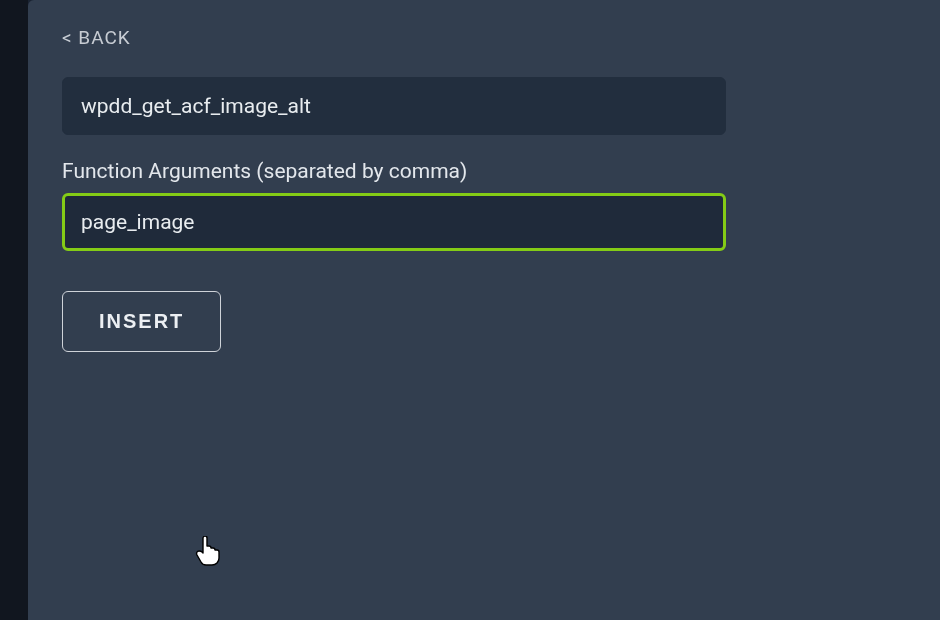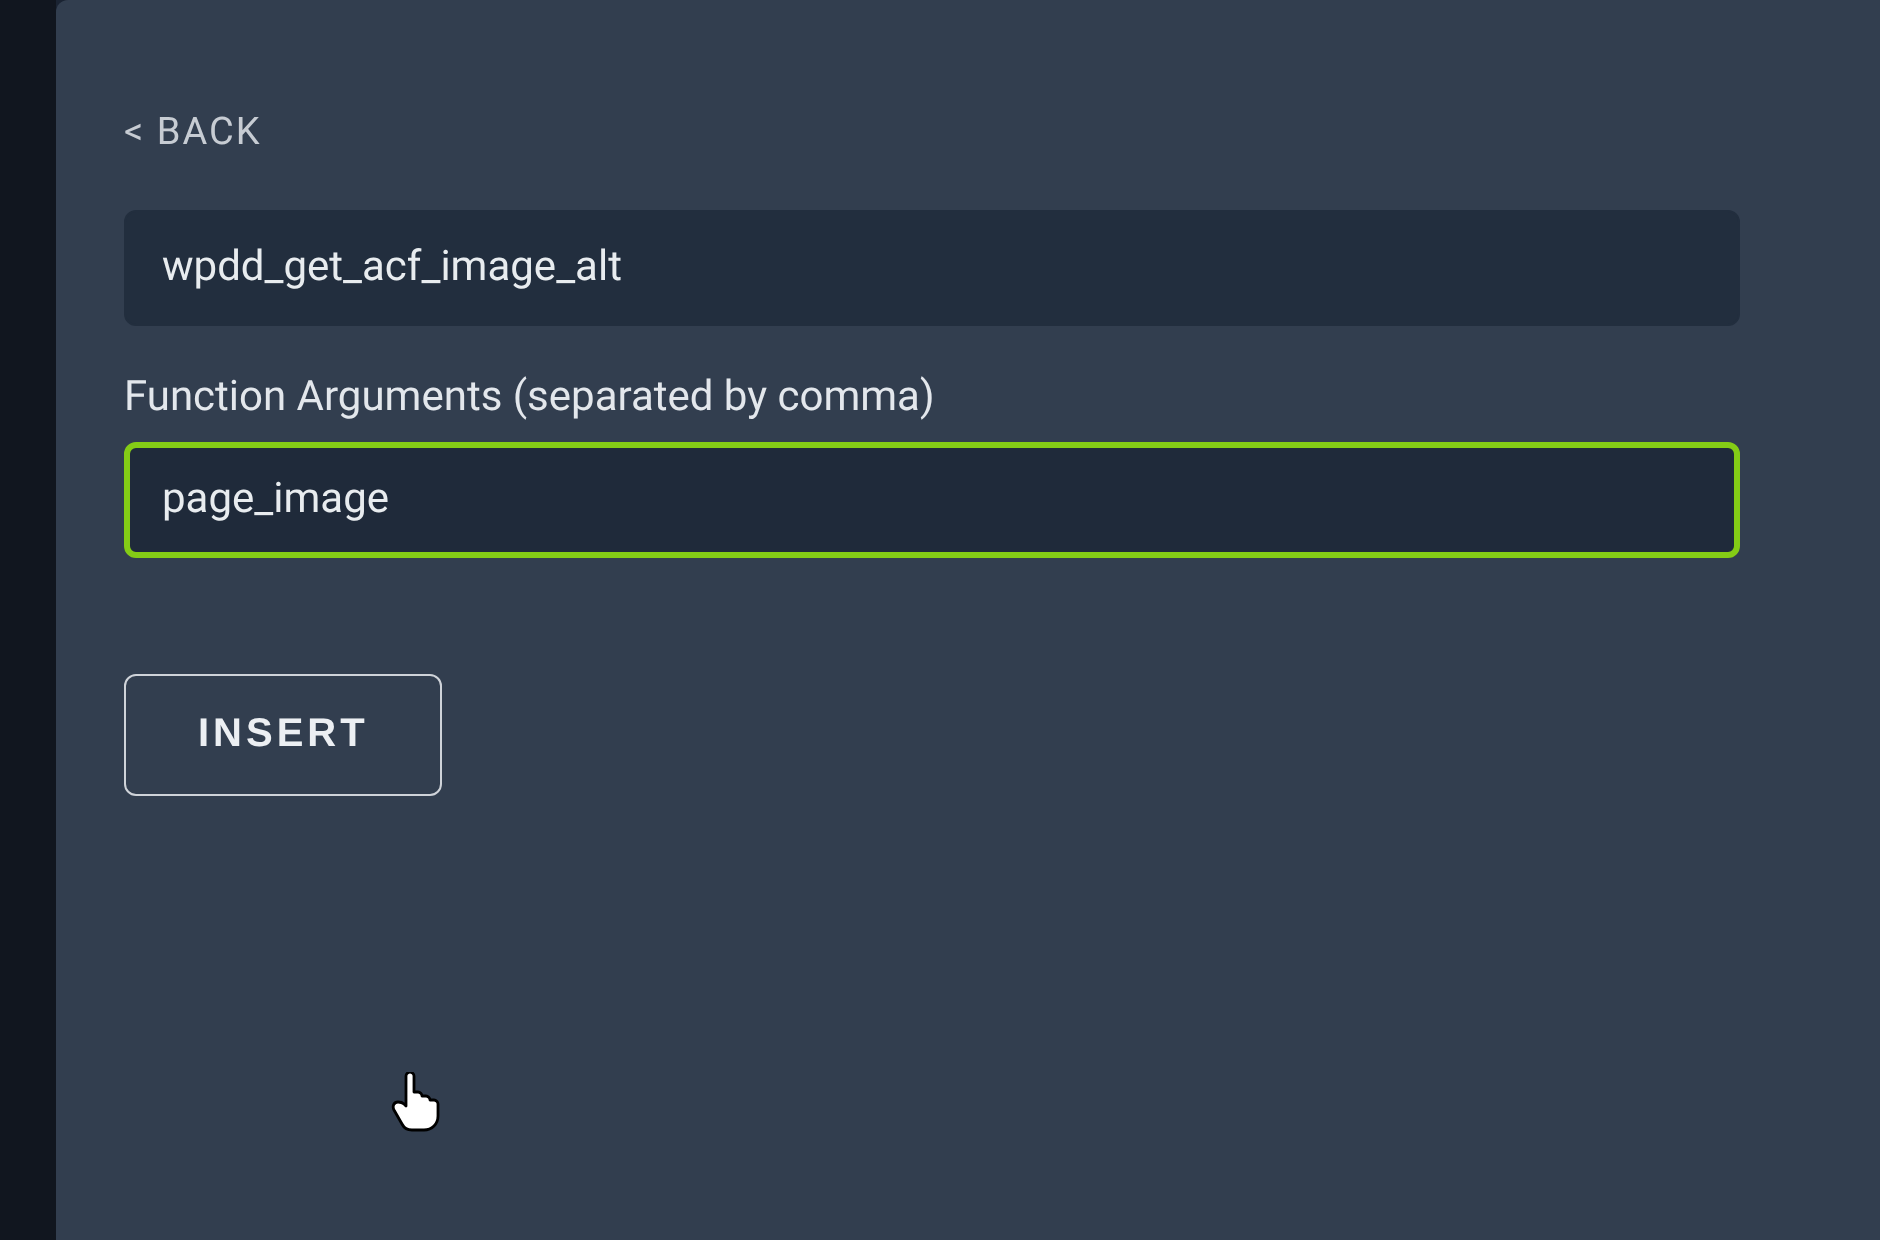--- a/index.html
+++ b/index.html
@@ -27,57 +27,57 @@
     background: #4a5566;
     padding: 28px 34px 24px 34px;
   }
   .panel-title {
     color: #ffffff;
     font-size: 27px;
     font-weight: 700;
     letter-spacing: 0.2px;
   }
   .panel-body {
-    padding: 54px 34px 0 34px;
+    padding: 26px 34px 0 34px;
   }
   .back-link {
     display: inline-block;
     color: #c7ccd3;
     font-size: 19px;
     letter-spacing: 1px;
     cursor: pointer;
     margin-bottom: 28px;
   }
   .field-group { margin-bottom: 24px; }
   .field-label {
     display: block;
     color: #e3e7ec;
     font-size: 21px;
     margin-bottom: 10px;
   }
   .text-input {
-    width: 808px;
+    width: 664px;
     max-width: 100%;
     background: #222e3e;
     border: 1px solid #222e3e;
     border-radius: 6px;
     padding: 16px 18px;
     color: #e8ecef;
     font-size: 21px;
     outline: none;
     font-family: inherit;
   }
   .text-input.focused {
     border: 3px solid #84cc16;
     padding: 14px 16px;
     background: #1f2a3a;
   }
   .insert-button {
     display: inline-block;
-    margin-top: 34px;
+    margin-top: 16px;
     background: transparent;
     border: 1.5px solid #cfd3d9;
     color: #eceff3;
     font-size: 20px;
     font-weight: 700;
     letter-spacing: 2px;
     padding: 18px 36px;
     border-radius: 6px;
     cursor: pointer;
   }

